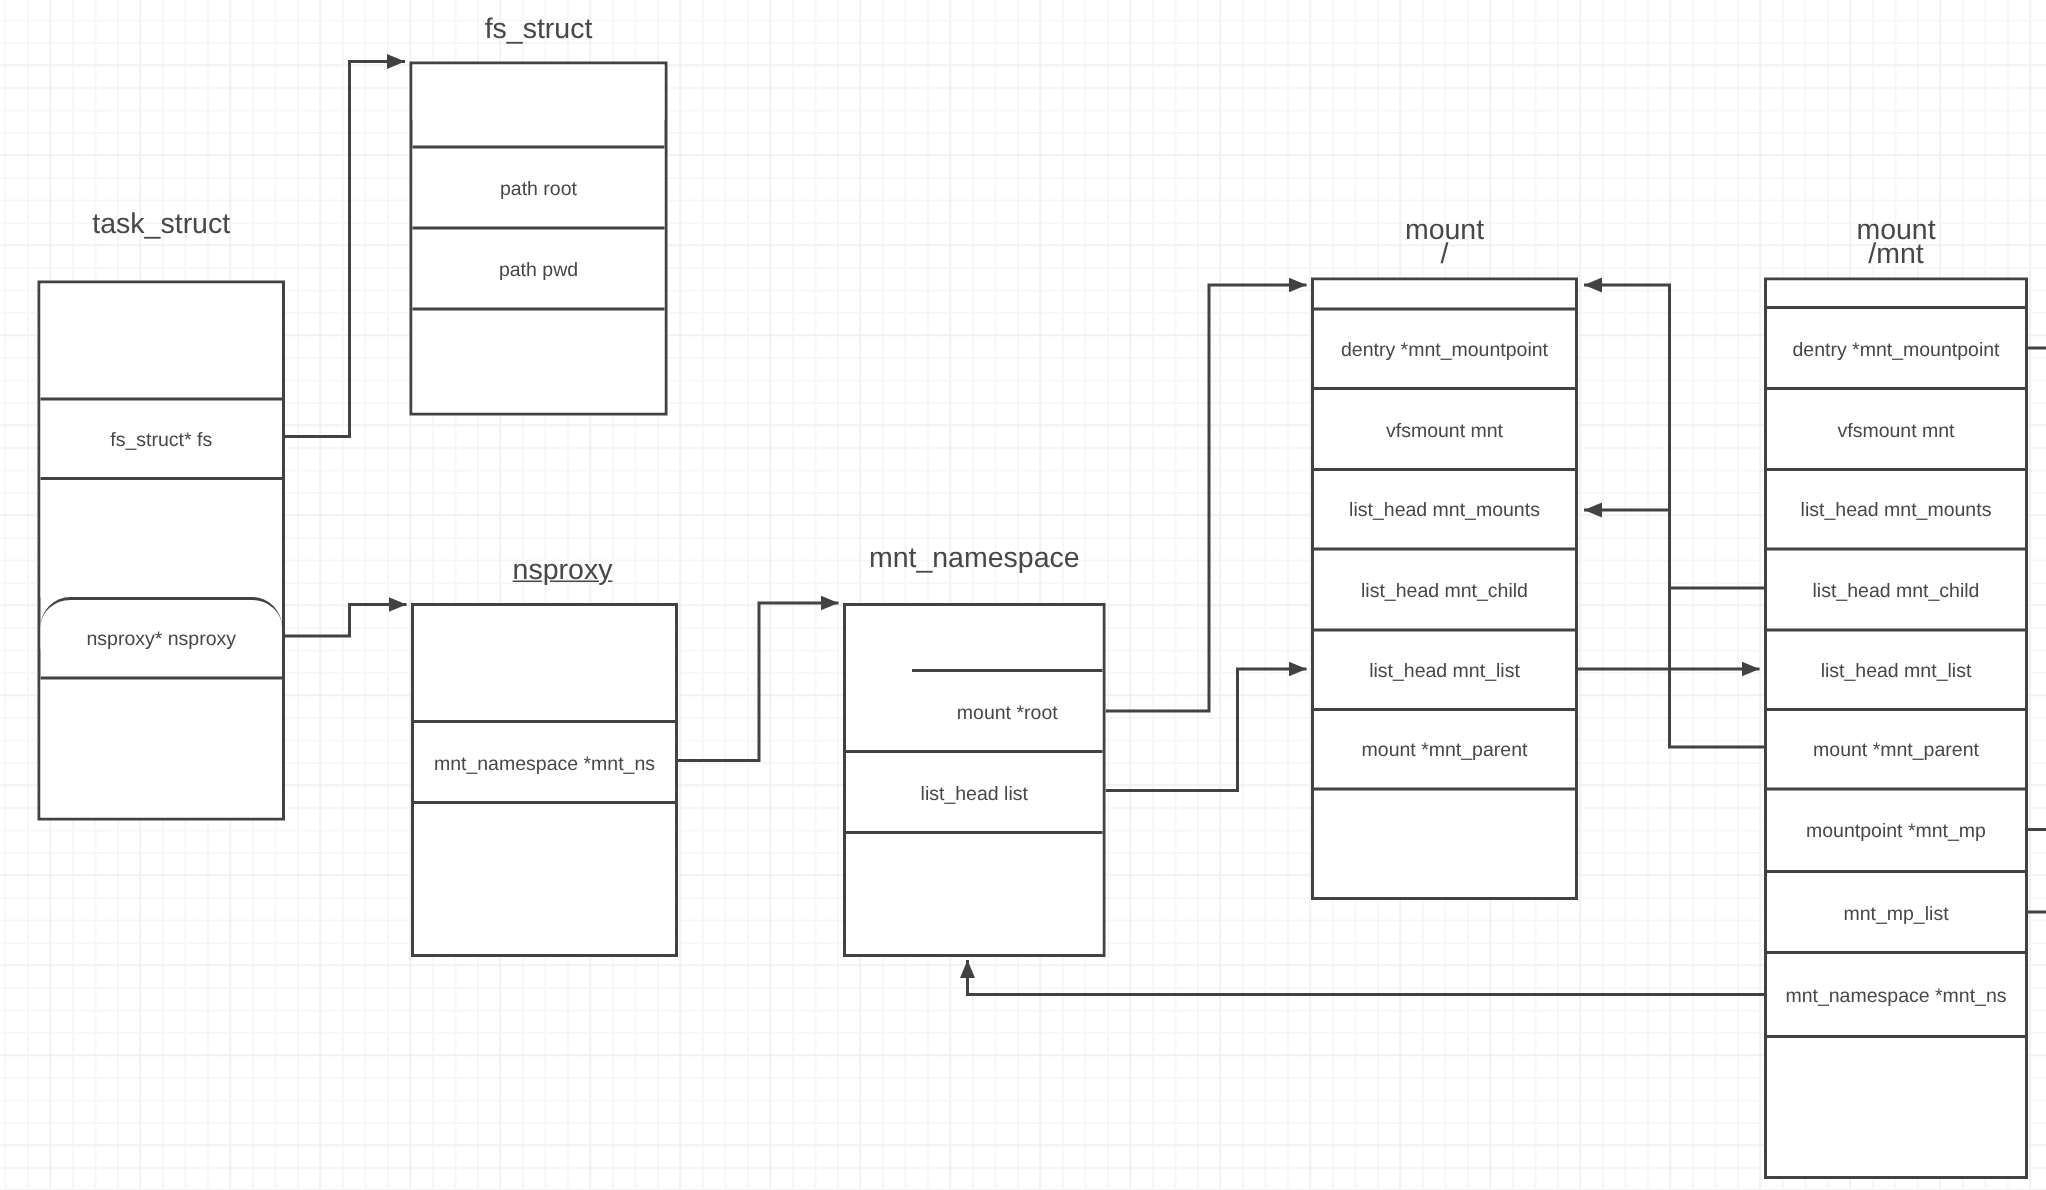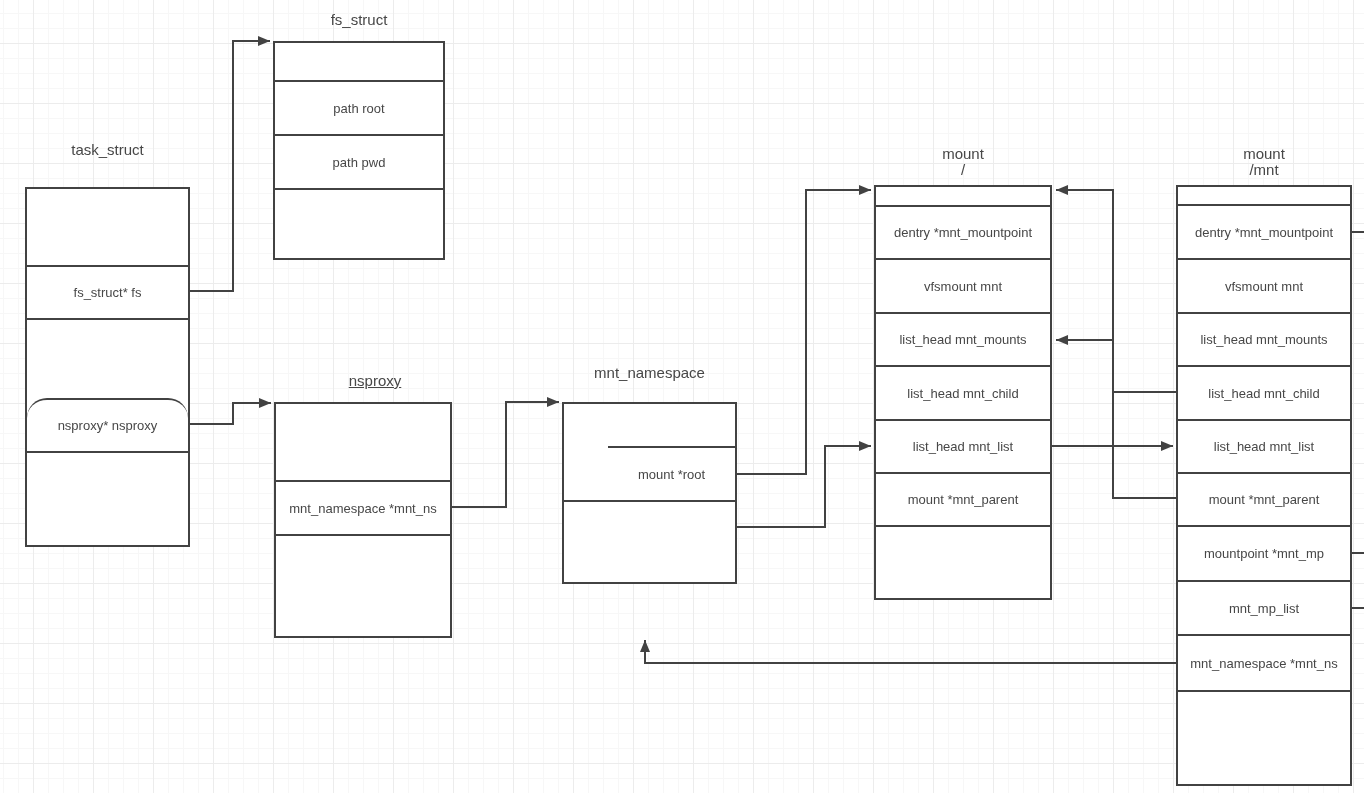--- a/index.html
+++ b/index.html
@@ -13,21 +13,21 @@
       linear-gradient(90deg, #ececec 1px, transparent 1px),
       linear-gradient(#f7f7f7 1px, transparent 1px),
       linear-gradient(90deg, #f7f7f7 1px, transparent 1px);
     background-size:60px 60px,60px 60px,15px 15px,15px 15px;
     background-position:43px 43px,33px 33px,13px 13px,3px 3px;
     font-family:"Liberation Sans", sans-serif;
   }
   .struct-title{
     position:absolute;
     text-align:center;
-    font-size:15px;
+    font-size:19px;
     line-height:16px;
     color:#474747;
     white-space:pre;
   }
   .struct-box{
     position:absolute;
     border:2px solid #424242;
     background:#ffffff;
   }
   .struct-row{
@@ -76,34 +76,35 @@
     <div class="struct-box" style="left: 25px; top: 187px; width: 161px;">
       <div class="struct-row" style="height: 76px;"></div>
       <div class="struct-row" style="height: 51px;">fs_struct* fs</div>
       <div class="struct-row" style="height: 78px;"></div>
       <div class="struct-row" style="height: 51px; border-radius: 20px;">nsproxy* nsproxy</div>
       <div class="struct-row" style="height: 92px;"></div>
     </div>
     <div class="struct-title" style="left: 273px; width: 172px; top: 12px;">fs_struct</div>
     <div class="struct-box" style="left: 273px; top: 41px; width: 168px;">
       <div class="struct-row" style="height: 37px;"></div>
-      <div class="struct-row" style="height: 52px;">path root</div>
+      <div class="struct-row" style="height: 52px; margin-top: 17px;">path root</div>
       <div class="struct-row" style="height: 52px;">path pwd</div>
       <div class="struct-row" style="height: 68px;"></div>
     </div>
     <div class="struct-title" style="left: 286px; width: 178px; top: 373px; text-decoration: underline;">nsproxy</div>
     <div class="struct-box" style="left: 274px; top: 402px; width: 174px;">
       <div class="struct-row" style="height: 76px;"></div>
       <div class="struct-row" style="height: 52px;">mnt_namespace *mnt_ns</div>
       <div class="struct-row" style="height: 100px;"></div>
     </div>
     <div class="struct-title" style="left: 562px; width: 175px; top: 365px;">mnt_namespace</div>
     <div class="struct-box" style="left: 562px; top: 402px; width: 171px;">
       <div class="struct-row" style="height: 42px;"></div>
       <div class="struct-row" style="height: 52px; margin-left: 44px;">mount *root</div>
+      <div class="struct-row" style="height: 52px;">list_head list</div>
       <div class="struct-row" style="height: 80px;"></div>
     </div>
     <div class="struct-title" style="left: 874px; width: 178px; top: 146px;">mount
 /</div>
     <div class="struct-box" style="left: 874px; top: 185px; width: 174px;">
       <div class="struct-row" style="height: 18px;"></div>
       <div class="struct-row" style="height: 51px;">dentry *mnt_mountpoint</div>
       <div class="struct-row" style="height: 52px;">vfsmount mnt</div>
       <div class="struct-row" style="height: 51px;">list_head mnt_mounts</div>
       <div class="struct-row" style="height: 52px;">list_head mnt_child</div>

